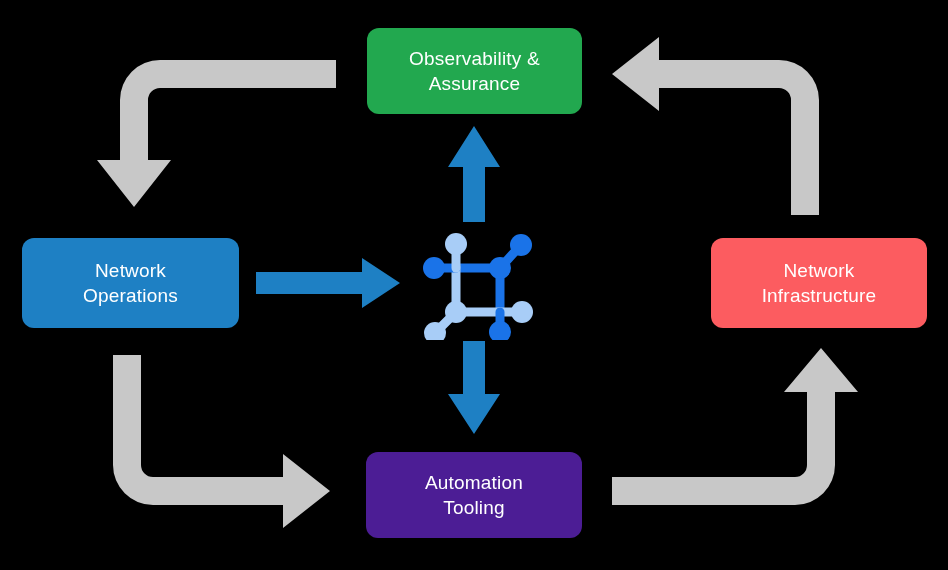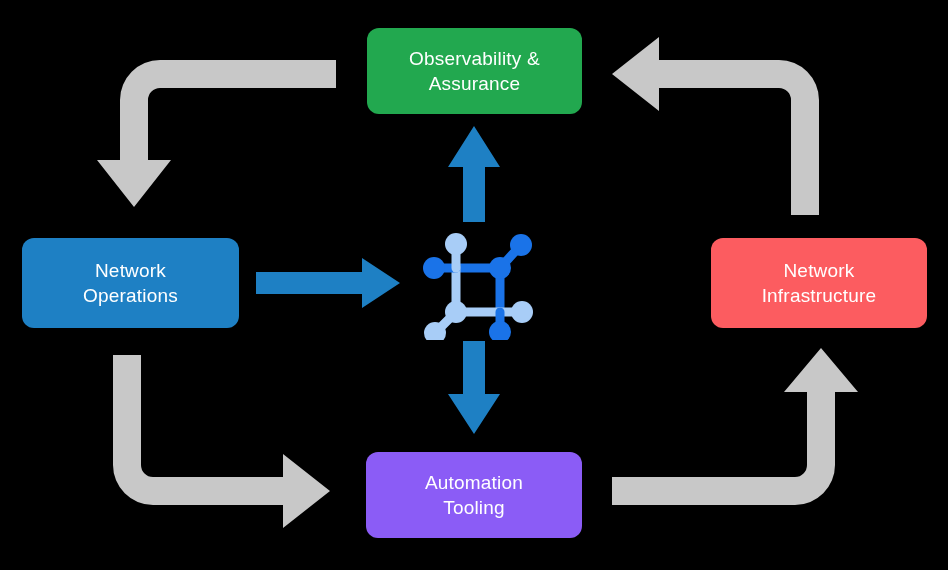--- a/index.html
+++ b/index.html
@@ -138,18 +138,18 @@
   <div class="node-box" id="box-network-operations" style="background:#1E80C4">
     <span class="node-label">Network
 Operations</span>
   </div>
 
   <div class="node-box" id="box-network-infrastructure" style="background:#FC5C60">
     <span class="node-label">Network
 Infrastructure</span>
   </div>
 
-  <div class="node-box" id="box-automation-tooling" style="background:#8b5cf6">
+  <div class="node-box" id="box-automation-tooling" style="background:#4c1d95">
     <span class="node-label">Automation
 Tooling</span>
   </div>
 
 </div>
 
 </body></html>

